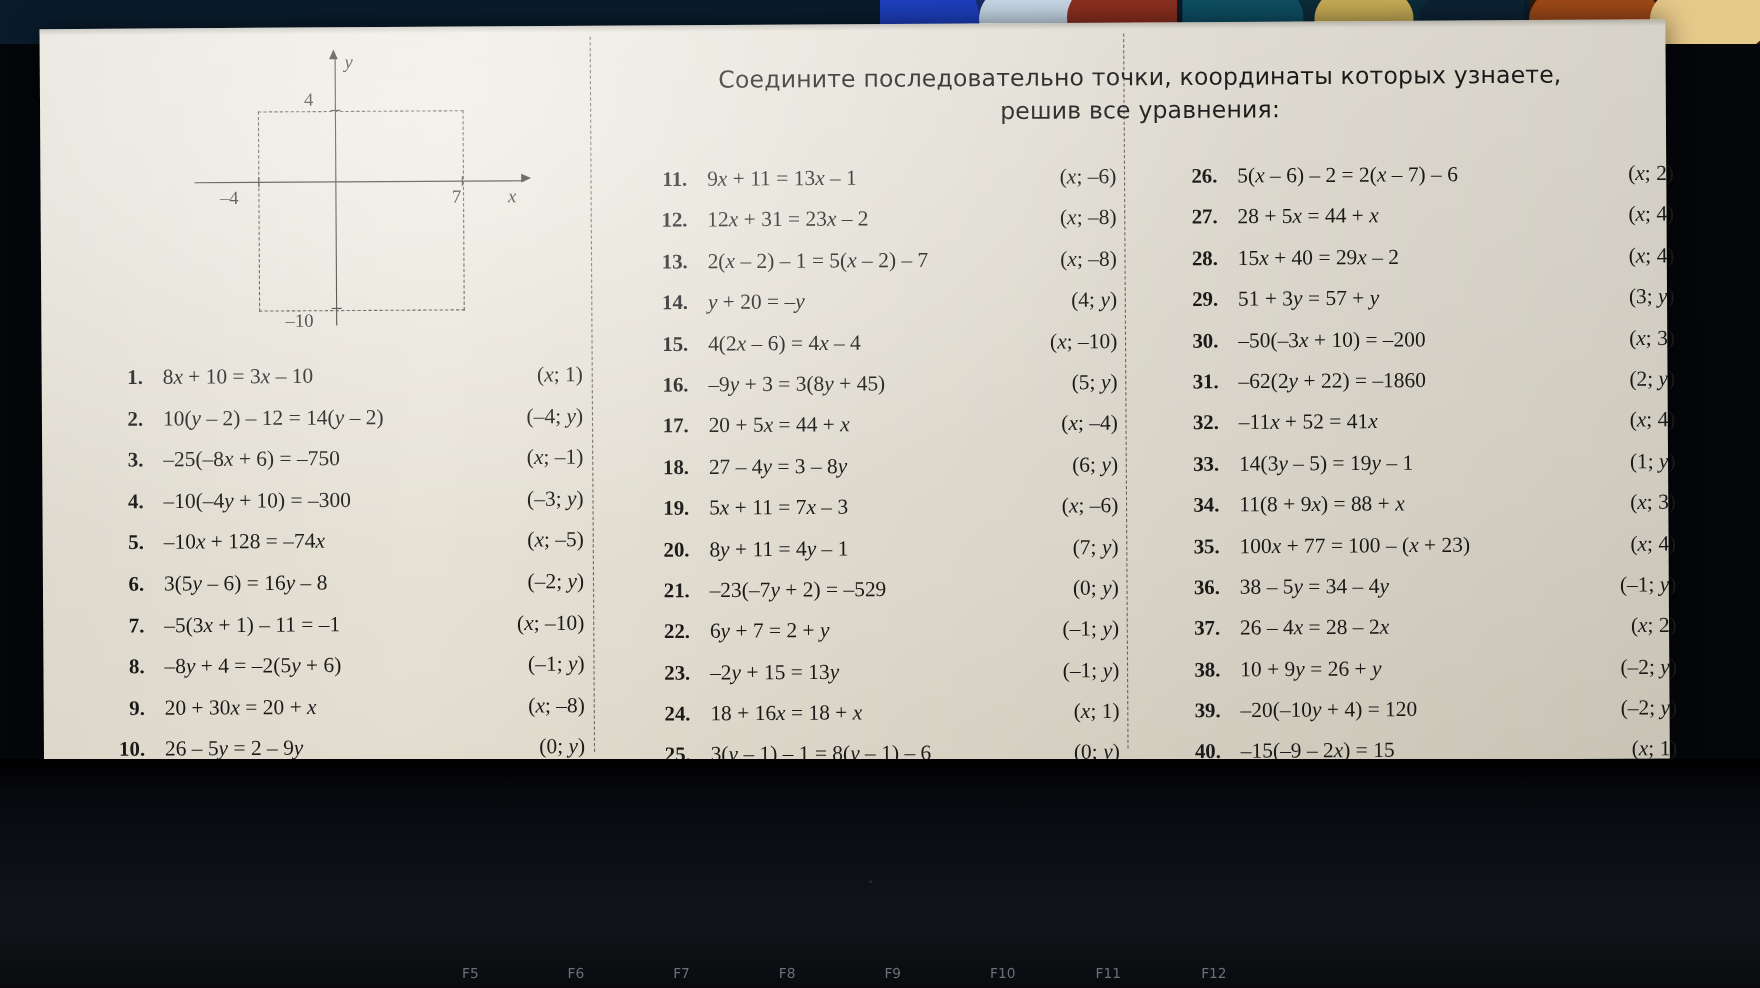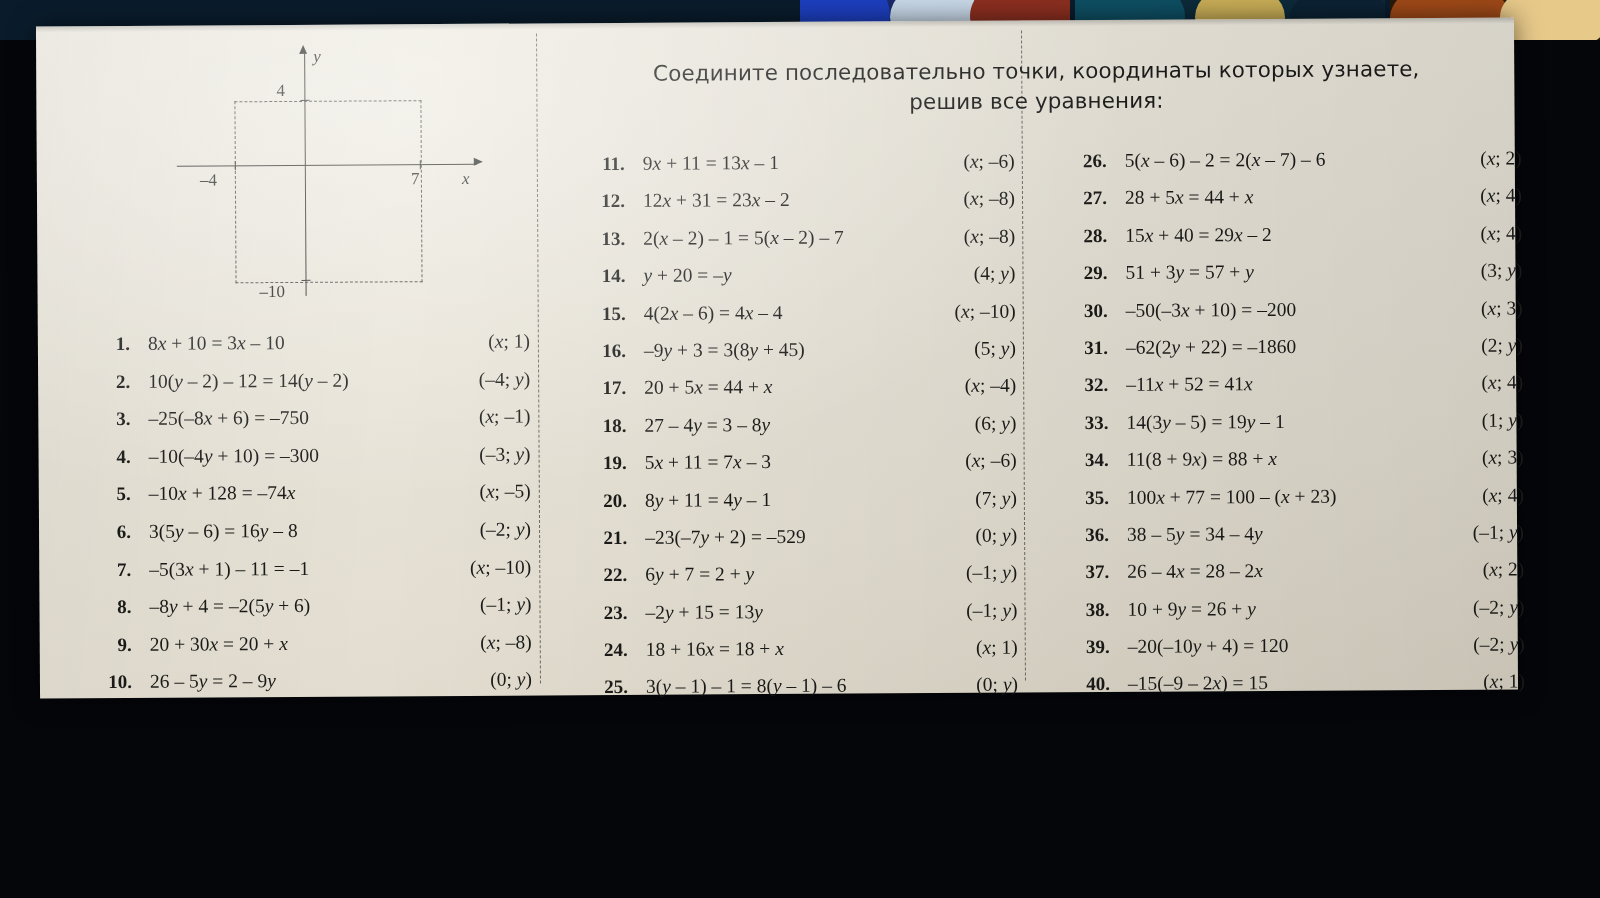--- a/index.html
+++ b/index.html
@@ -467,13 +467,27 @@
           <span class="ans">(–2; <i>y</i>)</span>
         </div>
         <div class="row">
           <span class="num">40.</span>
           <span class="eq">–15(–9 – 2<i>x</i>) = 15</span>
           <span class="ans">(<i>x</i>; 1)</span>
         </div>
       </div>
   </div>
 
+  <div class="laptop">
+    <div class="kb-shadow"></div>
+    <div class="speaker-dot" style="left:790px;top:110px;"></div>
+    <div class="fn-row">
+        <span class="fkey" style="left: 420px;">F5</span>
+        <span class="fkey" style="left: 516px;">F6</span>
+        <span class="fkey" style="left: 612px;">F7</span>
+        <span class="fkey" style="left: 708px;">F8</span>
+        <span class="fkey" style="left: 804px;">F9</span>
+        <span class="fkey" style="left: 900px;">F10</span>
+        <span class="fkey" style="left: 996px;">F11</span>
+        <span class="fkey" style="left: 1092px;">F12</span>
+      </div>
+  </div>
 </div>
 
 </body></html>

